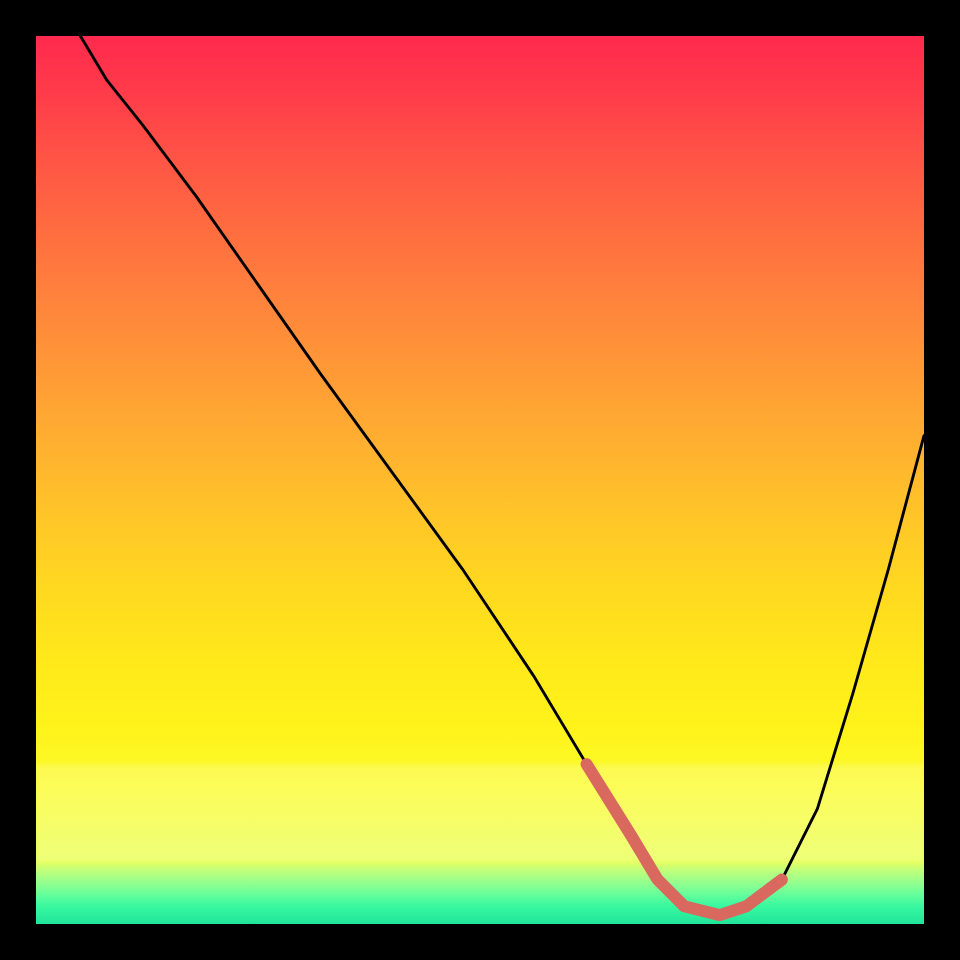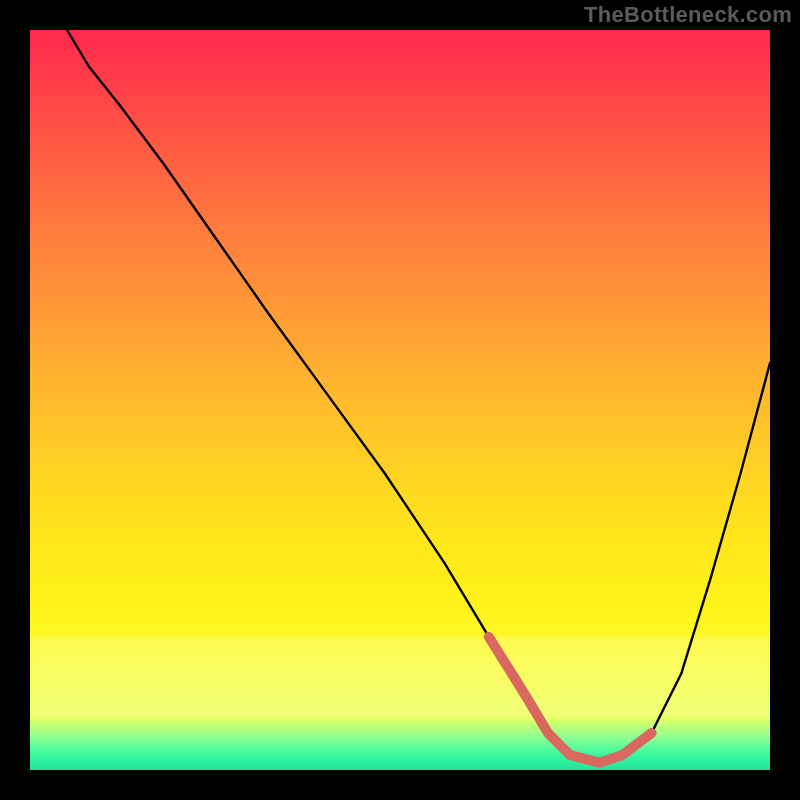--- a/index.html
+++ b/index.html
@@ -72,21 +72,20 @@
     position: absolute;
     inset: 0;
     width: 100%;
     height: 100%;
   }
 </style>
 </head>
 <body>
 
 <div class="frame">
-  <div class="watermark">TheBottleneck.com</div>
 
   <div class="plot">
     <div class="gradient"></div>
     <div class="light-band"></div>
 
     <svg class="curve" viewBox="0 0 740 740" preserveAspectRatio="none">
       <path id="main-curve" fill="none" stroke="#000" stroke-width="2.4" stroke-linecap="round" stroke-linejoin="round" d="M37.0 0.0 L59.2 37.0 L88.8 74.0 L133.2 133.2 L185.0 207.2 L236.8 281.2 L296.0 362.6 L355.2 444.0 L414.4 532.8 L458.8 606.8 L495.8 666.0 L518.0 703.0 L540.2 725.2 L569.8 732.6 L592.0 725.2 L621.6 703.0 L651.2 643.8 L680.8 547.6 L710.4 444.0 L740.0 333.0 "></path>
       <path id="highlight-curve" fill="none" stroke="#d9685f" stroke-width="10" stroke-linecap="round" stroke-linejoin="round" d="M458.8 606.8 L495.8 666.0 L518.0 703.0 L540.2 725.2 L569.8 732.6 L592.0 725.2 L621.6 703.0 "></path>
     </svg>
   </div>

